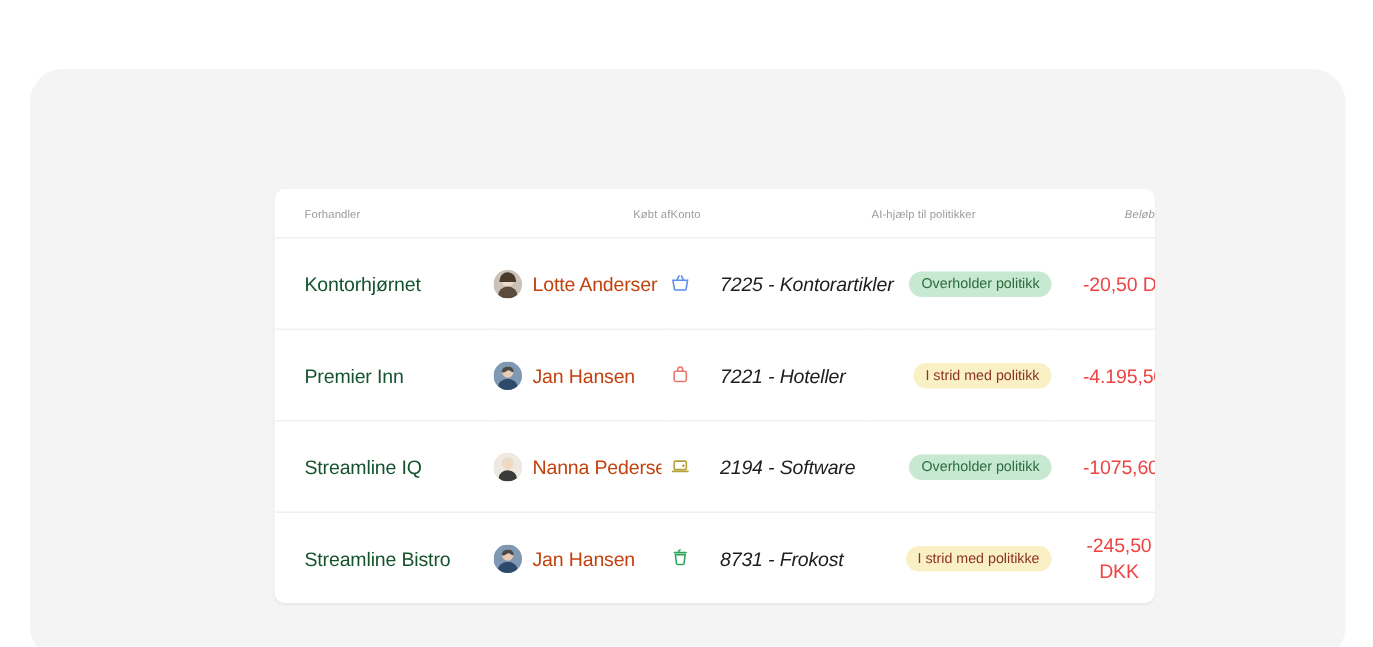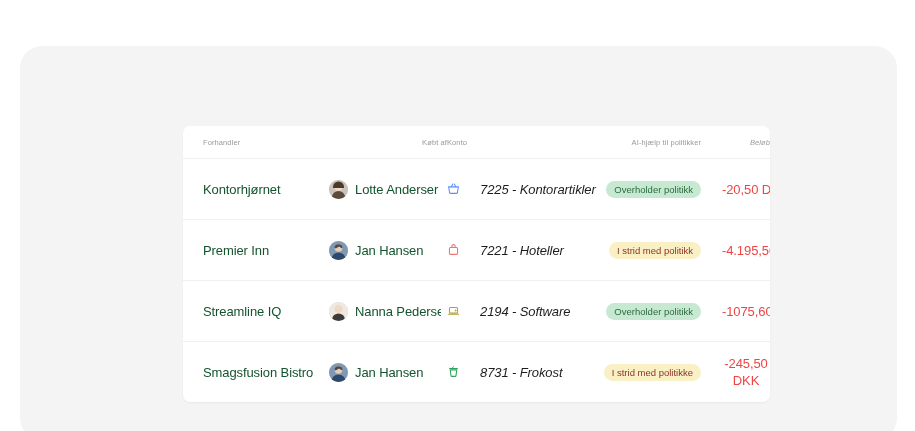--- a/index.html
+++ b/index.html
@@ -72,21 +72,21 @@
     height: 60px;
     font-size: 13px;
     color: #1d1d1f;
   }
   tbody tr:last-child td { border-bottom: none; }
 
   
   .c-merchant { width: 126px; padding-left: 20px !important; }
   .c-buyer    { width: 118px; text-align: right; }
   .c-account  { width: 134px; }
-  .c-policy   { width: 120px; text-align: right; }
+  .c-policy   { width: 120px; }
   .c-amount   { width: 69px; padding-right: 20px !important; }
 
   th.c-merchant { padding-left: 20px !important; }
   th.c-amount   { padding-right: 20px !important; font-style: italic; }
 
   .merchant-name {
     font-size: 13px;
     color: #14532d;
     letter-spacing: -0.1px;
     white-space: nowrap;
@@ -104,21 +104,21 @@
     height: 19px;
     min-width: 19px;
     border-radius: 50%;
     overflow: hidden;
     position: relative;
     background: #d9d4cf;
   }
   .avatar svg { display: block; width: 19px; height: 19px; }
   .buyer-name {
     font-size: 13px;
-    color: #14532d;
+    color: #c2410c;
     white-space: nowrap;
     letter-spacing: -0.1px;
   }
 
   .account {
     display: flex;
     align-items: flex-start;
     gap: 20px;
     white-space: nowrap;
     font-style: italic;
@@ -279,21 +279,21 @@
                 <span class="badge ok">Overholder politikk</span>
               </div>
             </td>
             <td class="c-amount">
               <div class="amount nowrap">-1075,60 DKK</div>
             </td>
           </tr>
 
           <tr>
             <td class="c-merchant">
-              <span class="merchant-name">Smagsfusion Bistro</span>
+              <span class="merchant-name">Streamline Bistro</span>
             </td>
             <td class="c-buyer">
               <div class="buyer">
                 <span class="avatar">
                   <svg viewBox="0 0 19 19">
                       <rect width="19" height="19" fill="#7f98b4"></rect>
                       <circle cx="9.5" cy="7" r="3.8" fill="#e8cdb6"></circle>
                       <ellipse cx="9.5" cy="17.5" rx="6.8" ry="6" fill="#2e4a6b"></ellipse>
                       <path d="M5.4 6.6a4.2 4.2 0 0 1 8.2 0l-1 .6-2.5-1.6-3.4 1.9z" fill="#4a4a4a"></path>
                     </svg>

